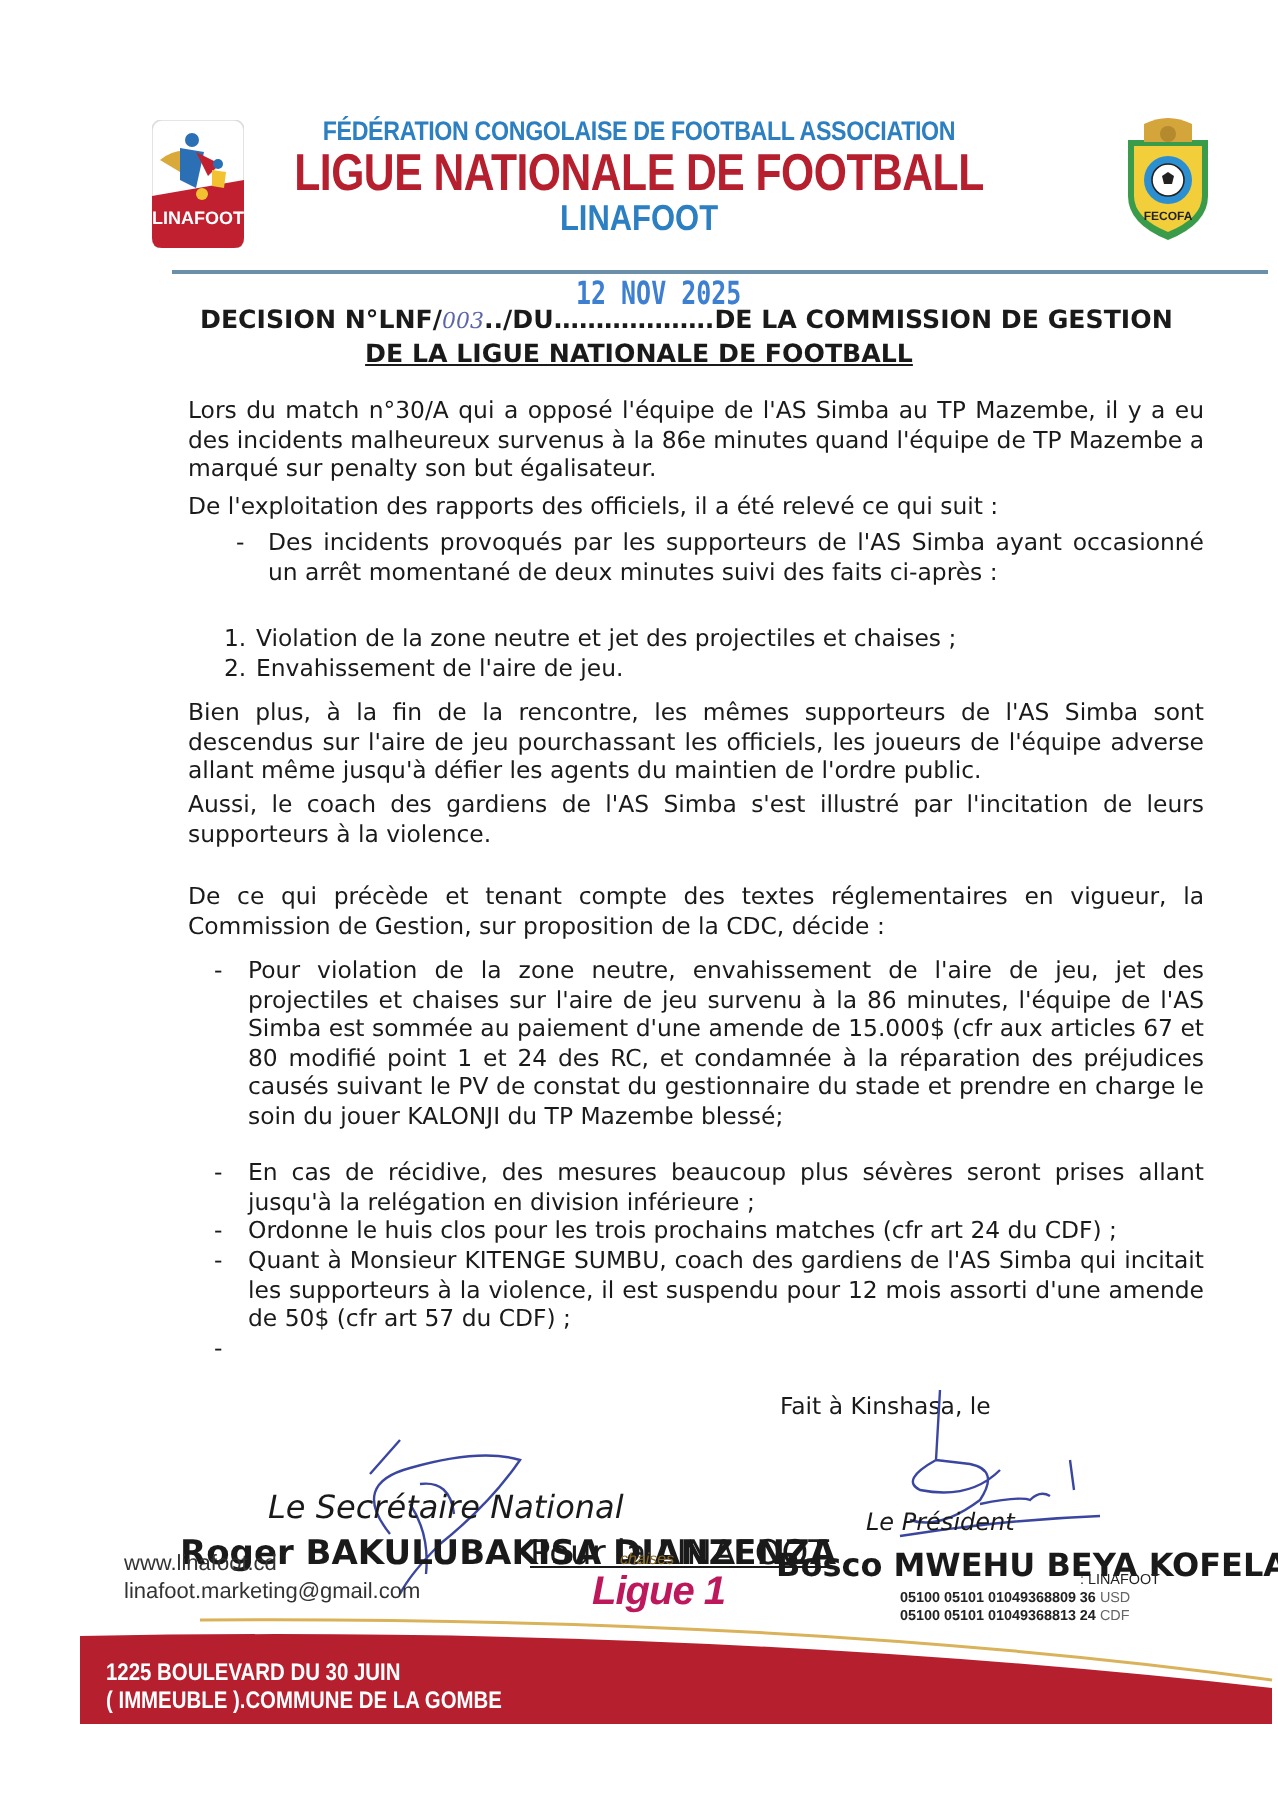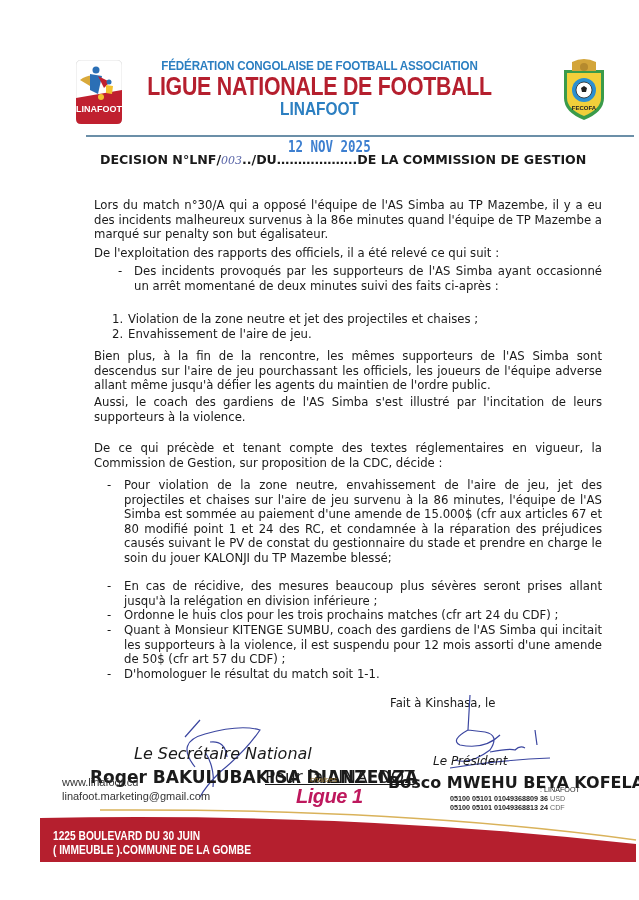--- a/index.html
+++ b/index.html
@@ -93,20 +93,21 @@
     <path d="M26 28 L29 30 L28 34 L24 34 L23 30 Z" fill="#222"></path>
     <text x="26" y="52" text-anchor="middle" font-family="Liberation Sans, sans-serif" font-weight="bold" font-size="6" fill="#222">FECOFA</text>
   </svg>
 
   <div class="hdr-rule"></div>
 
   <div class="title1">
     <span>DECISION N°LNF/</span><span class="hand">003</span><span>../DU</span><span>……………….</span><span>DE LA COMMISSION DE GESTION</span>
   </div>
   <div class="stamp">12 NOV 2025</div>
+  <div class="title2"><span>DE LA LIGUE NATIONALE DE FOOTBALL</span></div>
 
   <div class="para" style="top:198px;">Lors du match n°30/A qui a opposé l'équipe de l'AS Simba au TP Mazembe, il y a eu des incidents malheureux survenus à la 86e minutes quand l'équipe de TP Mazembe a marqué sur penalty son but égalisateur.</div>
   <div class="para" style="top:246px;">De l'exploitation des rapports des officiels, il a été relevé ce qui suit :</div>
   <div class="dash" style="left:118px; top:264px;">-</div>
   <div class="item" style="left:134px; width:468px; top:264px;">Des incidents provoqués par les supporteurs de l'AS Simba ayant occasionné un arrêt momentané de deux minutes suivi des faits ci-après :</div>
 
   <div class="dash" style="left:112px; top:312px;">1.</div>
   <div class="item" style="left:128px; top:312px;">Violation de la zone neutre et jet des projectiles et chaises ;</div>
   <div class="dash" style="left:112px; top:327px;">2.</div>
   <div class="item" style="left:128px; top:327px;">Envahissement de l'aire de jeu.</div>
@@ -121,21 +122,20 @@
   <div class="dash" style="left:107px; top:579px;">-</div>
   <div class="item" style="left:124px; width:478px; top:579px;">En cas de récidive, des mesures beaucoup plus sévères seront prises allant jusqu'à la relégation en division inférieure ;</div>
 
   <div class="dash" style="left:107px; top:608px;">-</div>
   <div class="item" style="left:124px; width:478px; top:608px;">Ordonne le huis clos pour les trois prochains matches (cfr art 24 du CDF) ;</div>
 
   <div class="dash" style="left:107px; top:623px;">-</div>
   <div class="item" style="left:124px; width:478px; top:623px;">Quant à Monsieur KITENGE SUMBU, coach des gardiens de l'AS Simba qui incitait les supporteurs à la violence, il est suspendu pour 12 mois assorti d'une amende de 50$ (cfr art 57 du CDF) ;</div>
 
   <div class="dash" style="left:107px; top:667px;">-</div>
-  <div class="item" style="left:124px; width:478px; top:667px;">D'homologuer le résultat du match soit 1-1.</div>
 
   <div class="fait">Fait à Kinshasa, le</div>
   <div class="pour">Pour la LINAFOOT</div>
 
   <svg class="sig" style="left:165px; top:712px;" width="110" height="90" viewBox="0 0 110 90">
     <path d="M30 55 Q10 30 40 22 Q75 12 95 18 Q80 40 55 60 Q40 75 35 85 M40 40 Q50 55 48 75 M45 30 Q60 28 62 45 M20 25 L35 8" fill="none" stroke="#3b46a0" stroke-width="1.2"></path>
   </svg>
   <svg class="sig" style="left:440px; top:690px;" width="120" height="90" viewBox="0 0 120 90">
     <path d="M30 5 L28 40 Q10 50 20 55 Q45 60 60 45 M28 40 L45 42 Q60 45 50 60 Q30 75 15 70 M50 62 Q70 58 75 60 Q80 55 85 58 M95 40 L97 55 M10 78 Q60 70 110 68" fill="none" stroke="#3b46a0" stroke-width="1.2"></path>
   </svg>

